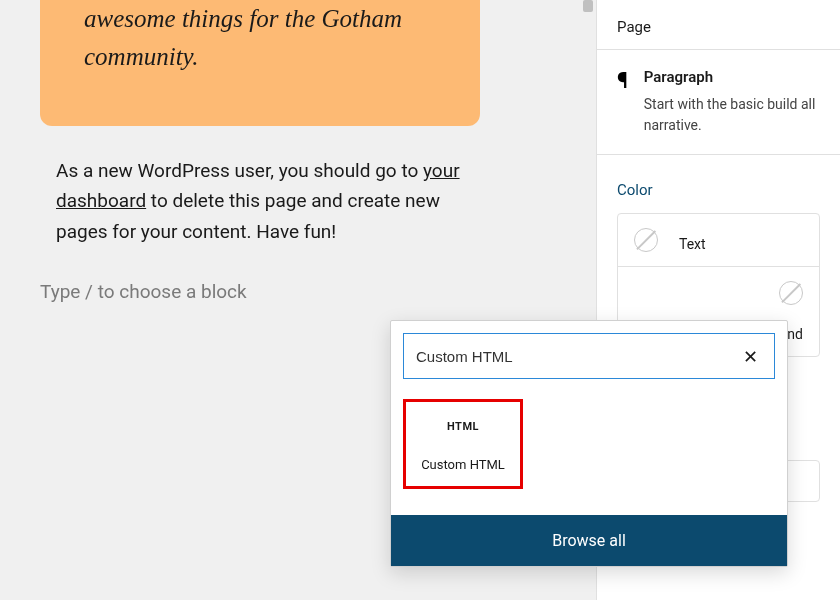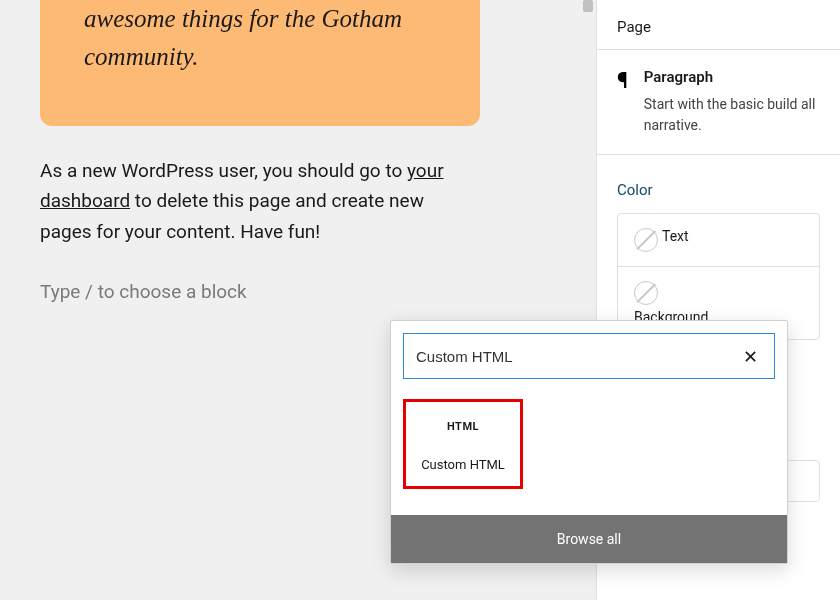--- a/index.html
+++ b/index.html
@@ -48,21 +48,21 @@
   }
   .quote-text {
     font-family: Georgia, "Times New Roman", serif;
     font-style: italic;
     font-size: 25px;
     line-height: 1.5;
     color: #1a1a1a;
   }
   .body-para {
     position: absolute;
-    left: 40px;
+    left: 56px;
     top: 156px;
     width: 440px;
     font-size: 19px;
     line-height: 1.6;
     color: #1a1a1a;
   }
   .body-para a {
     color: #1a1a1a;
     text-decoration: underline;
   }
@@ -139,22 +139,22 @@
     font-size: 15px;
     color: #0c4a6e;
   }
   .color-panel {
     margin: 0 20px;
     border: 1px solid #e0e0e0;
     border-radius: 4px;
   }
   .color-row {
     display: flex;
-    align-items: flex-start;
-    gap: 4px;
+    align-items: flex-end;
+    gap: 21px;
     padding: 14px 16px;
     border-bottom: 1px solid #e0e0e0;
     font-size: 14px;
     color: #1a1a1a;
   }
   .color-row:last-child { border-bottom: none; flex-direction: column; }
   .swatch-none {
     width: 24px;
     height: 24px;
     border: 1.5px solid #c8c8c8;
@@ -236,25 +236,25 @@
     font-weight: 700;
     letter-spacing: 0.5px;
     color: #1a1a1a;
     margin-bottom: 24px;
   }
   .block-item-label {
     font-size: 13px;
     color: #1a1a1a;
   }
   .inserter-footer {
-    background: #737373;
+    background: #0c4a6e;
     color: #fff;
     text-align: center;
     padding: 16px;
-    font-size: 14px;
+    font-size: 16px;
     cursor: pointer;
   }
 </style>
 </head>
 <body>
 
 <div class="main-area">
 
   <div class="quote-card">
     <div class="quote-text">awesome things for the Gotham community.</div>

